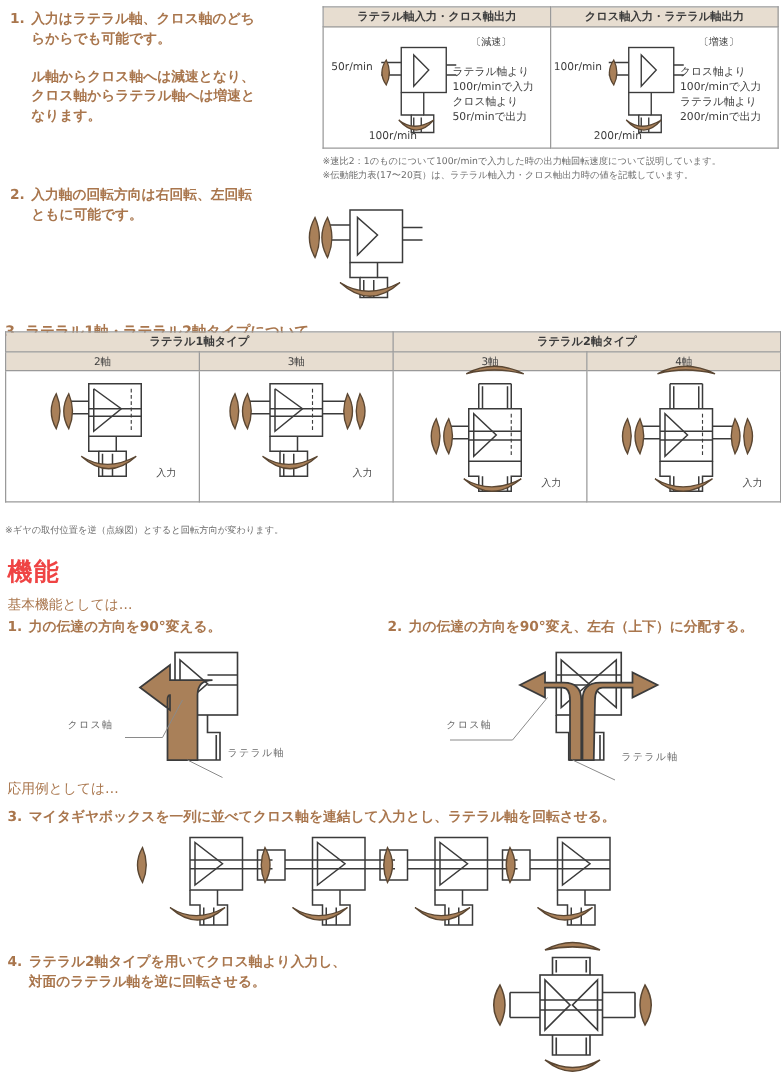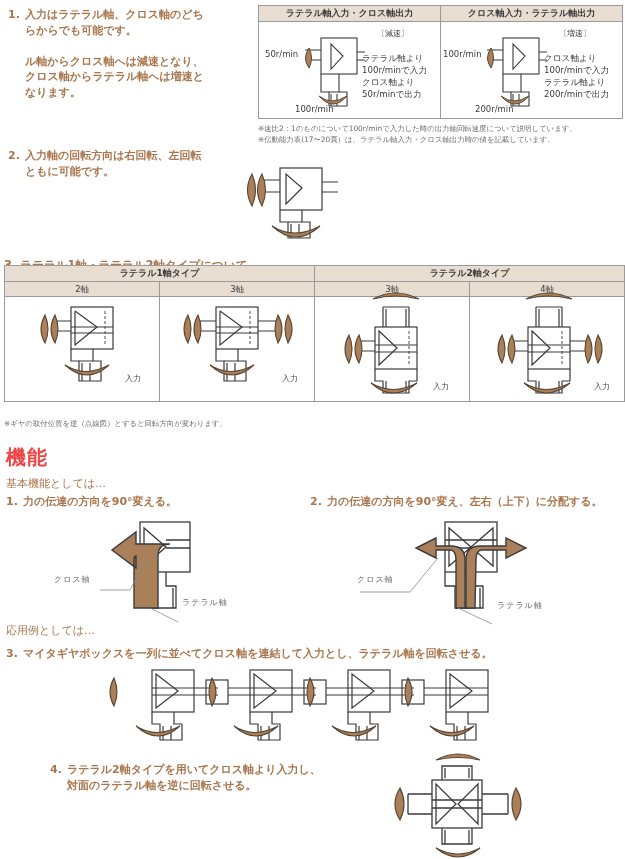--- a/index.html
+++ b/index.html
@@ -366,21 +366,21 @@
     <path d="M24 60 q20 13 44 0 q-22 20 -44 0 Z"></path>
     <path d="M100 12 q8 14 0 28 q-6 -14 0 -28 Z"></path>
     <path d="M122 60 q20 13 44 0 q-22 20 -44 0 Z"></path>
     <path d="M198 12 q8 14 0 28 q-6 -14 0 -28 Z"></path>
     <path d="M220 60 q20 13 44 0 q-22 20 -44 0 Z"></path>
     <path d="M296 12 q8 14 0 28 q-6 -14 0 -28 Z"></path>
     <path d="M318 60 q20 13 44 0 q-22 20 -44 0 Z"></path>
   </g>
 </svg>
 
-<div class="abs num-item" style="left:6px;top:762px;width:380px;margin-left:44px;">
+<div class="abs num-item" style="left:6px;top:762px;width:380px;">
   <span class="n">4.</span><span class="tx">
     <span>ラテラル2軸タイプを用いてクロス軸より入力し、</span><br>
     <span>対面のラテラル軸を逆に回転させる。</span>
   </span>
 </div>
 
 <svg class="abs" style="left:392px;top:758px;" width="132" height="96" viewBox="0 0 132 96">
   <g fill="none" stroke="#3b3b3b" stroke-width="1.3">
     <rect x="40" y="22" width="50" height="48"></rect>
     <path d="M50 22 L50 8 L80 8 L80 22"></path>

